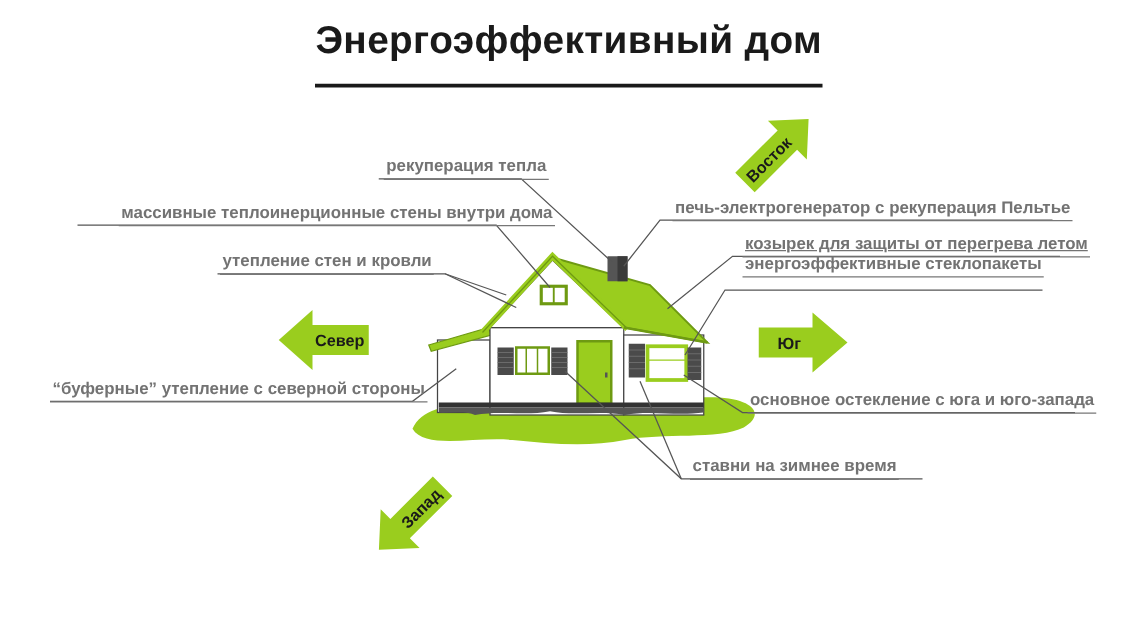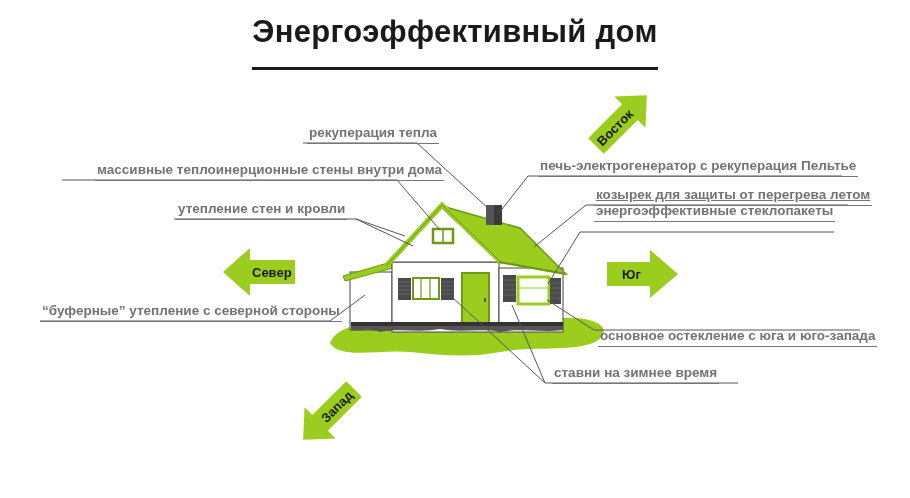--- a/index.html
+++ b/index.html
@@ -119,14 +119,14 @@
   </g>
 </svg>
 
 <div class="label" style="left:307px; top:125px;">рекуперация тепла</div>
 <div class="label" style="left:79px; top:162px;margin-left:16px;">массивные теплоинерционные стены внутри дома</div>
 <div class="label" style="left:176px; top:201px;text-align:right;">утепление стен и кровли</div>
 <div class="label" style="left:40px; top:303px;">“буферные” утепление с северной стороны</div>
 <div class="label" style="left:538px; top:158px;">печь-электрогенератор с рекуперация Пельтье</div>
 <div class="label" style="left:594px; top:187px;text-decoration:underline;">козырек для защиты от перегрева летом</div>
 <div class="label" style="left:594px; top:203px;">энергоэффективные стеклопакеты</div>
-<div class="label" style="left:598px; top:312px;margin-top:16px;">основное остекление с юга и юго-запада</div>
+<div class="label" style="left:598px; top:312px;">основное остекление с юга и юго-запада</div>
 <div class="label" style="left:552px; top:365px;">ставни на зимнее время</div>
 
 </body></html>

